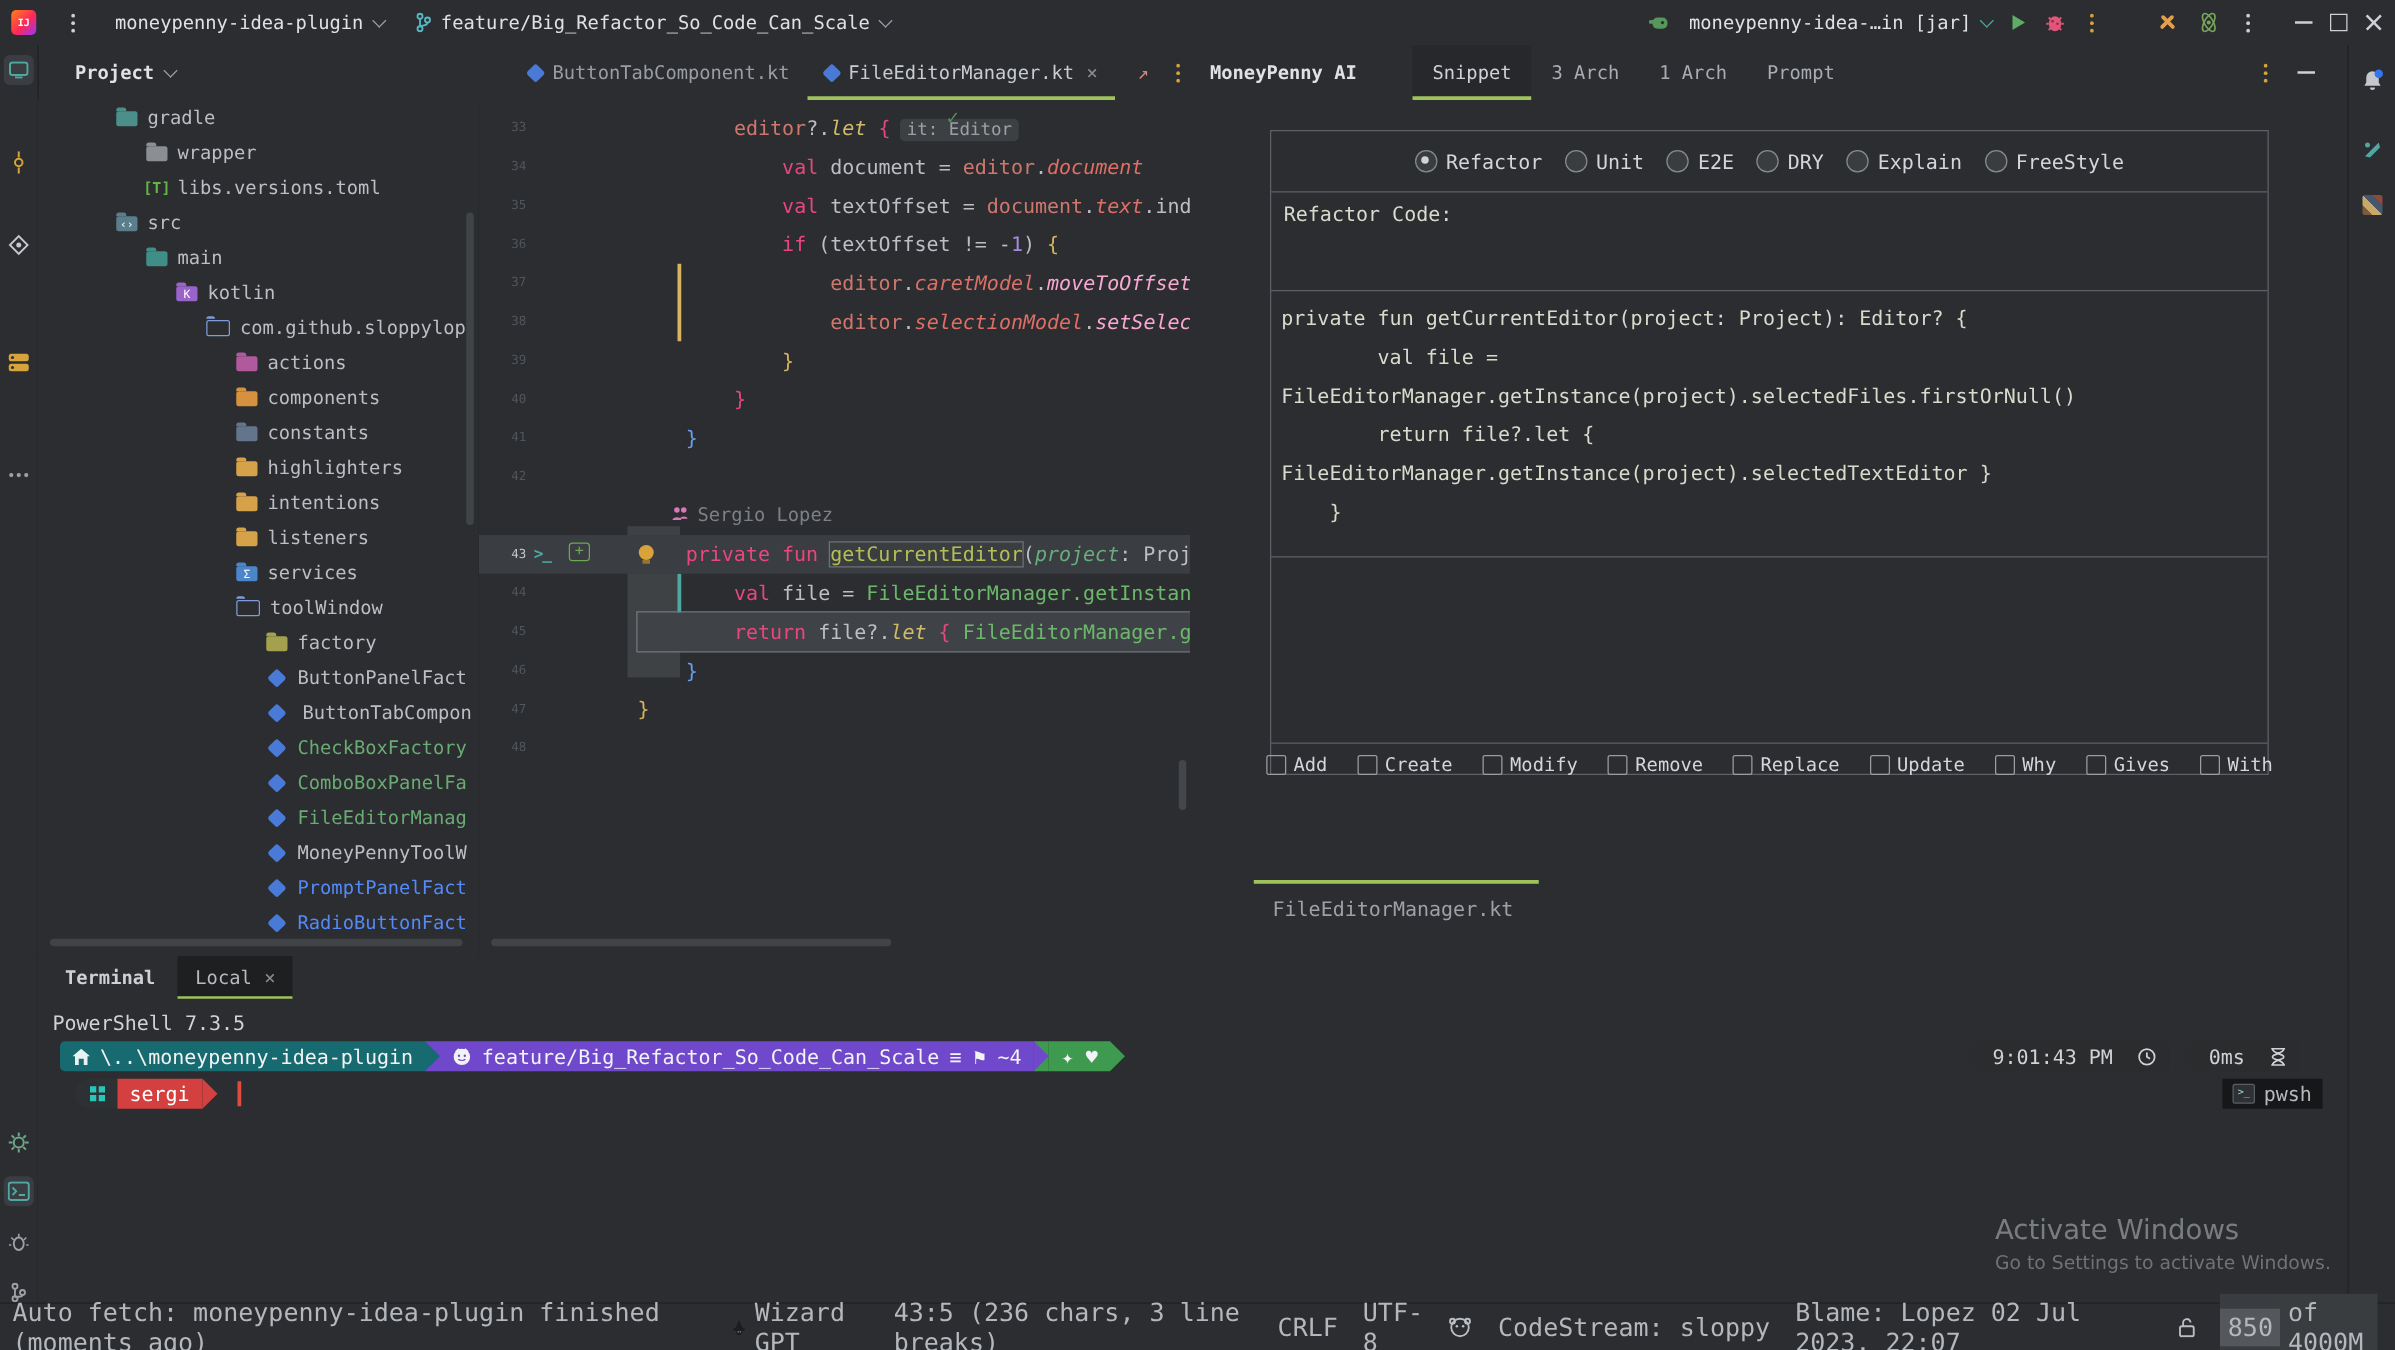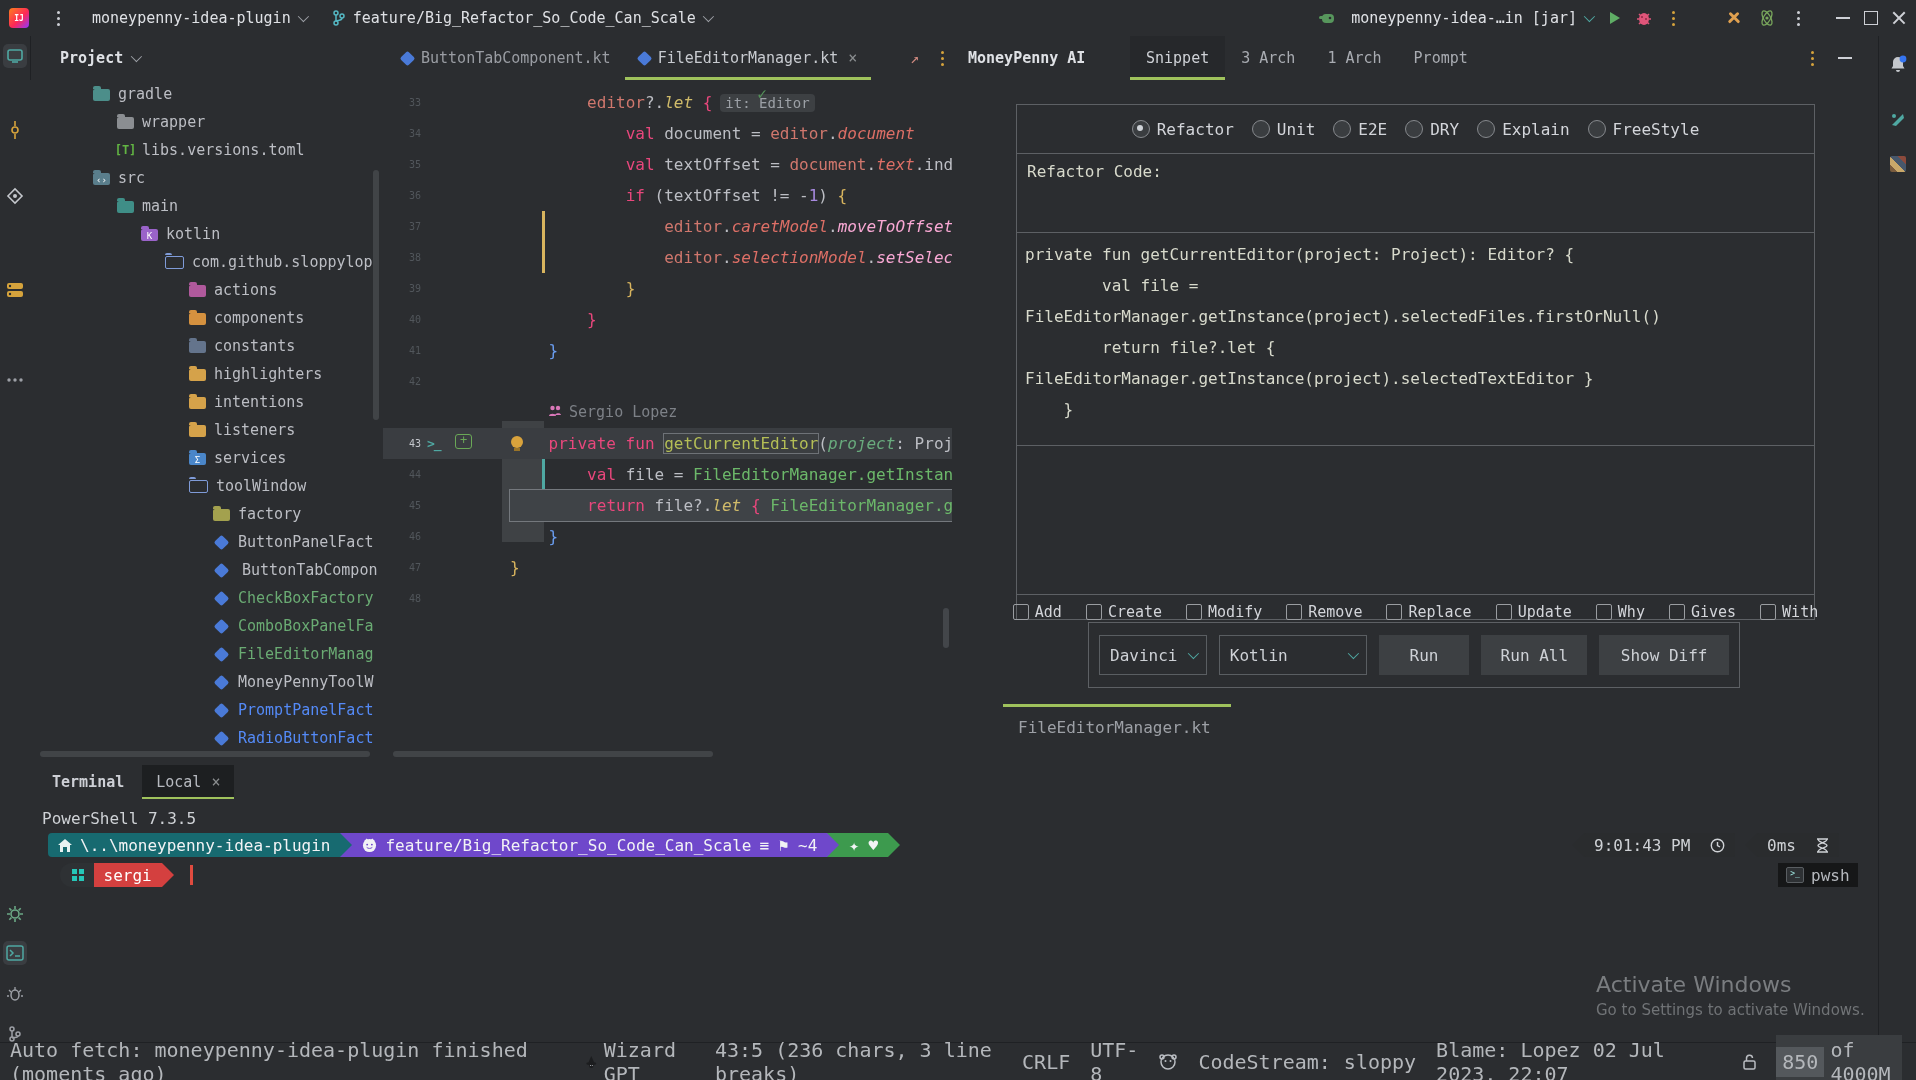--- a/index.html
+++ b/index.html
@@ -16,21 +16,21 @@
   .branch-ic svg,.icon-svg svg{display:block;}
   .tb-right{margin-left:auto;display:flex;align-items:center;gap:14px;padding-right:10px;}
   .win-min{width:14px;height:2px;background:#ced0d6;}
   .win-max{width:12px;height:12px;border:1.6px solid #ced0d6;}
   .win-close{position:relative;width:14px;height:14px;}
   .win-close::before,.win-close::after{content:"";position:absolute;left:-1px;top:6px;width:16px;height:1.8px;background:#ced0d6;}
   .win-close::before{transform:rotate(45deg);} .win-close::after{transform:rotate(-45deg);}
   
   #header{position:absolute;left:30px;top:36px;width:1886px;height:44px;border-bottom:1px solid #1f2124;background:#2b2d30;}
   #proj-head{position:absolute;left:30px;top:0;height:44px;display:flex;align-items:center;gap:8px;color:#dfe1e5;font-weight:bold;}
-  #etabs{position:absolute;left:358px;top:0;height:44px;display:flex;align-items:stretch;}
+  #etabs{position:absolute;left:379px;top:0;height:44px;display:flex;align-items:stretch;}
   .etab{display:flex;align-items:center;gap:8px;padding:0 14px;color:#9a9da3;position:relative;}
   .etab.active{color:#c8cbd0;}
   .etab.active::after{content:"";position:absolute;left:0;right:0;bottom:0;height:3px;background:#9fc25c;}
   .cube{width:11px;height:11px;background:#4a7ad8;transform:rotate(45deg);border-radius:2px;display:inline-block;}
   .tab-close{color:#8a8d8f;margin-left:2px;}
   #ed-actions{position:absolute;left:880px;top:0;height:44px;display:flex;align-items:center;gap:16px;}
   .arrow-ne{color:#d08a80;font-size:15px;}
   #ai-title{position:absolute;left:938px;top:0;height:44px;display:flex;align-items:center;color:#dfe1e5;font-weight:bold;}
   #ai-tabs{position:absolute;left:1100px;top:0;height:44px;display:flex;}
   .ai-tab{display:flex;align-items:center;padding:0 16px;color:#a9acb2;position:relative;}
@@ -59,21 +59,21 @@
   .hscroll{position:absolute;left:10px;bottom:8px;height:6px;background:#54575b;border-radius:3px;opacity:.55;}
   
   #editor{position:absolute;left:383px;top:80px;width:569px;height:685px;overflow:hidden;background:#2b2d30;border-right:1px solid #1f2124;font-size:16px;}
   #code-lines{position:absolute;left:0;top:7px;width:100%;}
   .code-line{position:relative;height:31px;line-height:31px;white-space:pre;}
   .code-line.hl{background:#3a3d41;}
   .lnum{position:absolute;left:8px;width:30px;text-align:right;color:#51565b;font-size:10px;}
   .code-line.hl .lnum{color:#c4c7cc;}
   .ctext{position:absolute;left:127px;top:0;white-space:pre;}
   .author-line{color:#7d8187;font-size:15px;}
-  .author-line .aw{position:absolute;left:165px;display:flex;align-items:center;gap:7px;height:31px;}
+  .author-line .aw{position:absolute;left:154px;display:flex;align-items:center;gap:7px;height:31px;}
   .tk-kw{color:#e8477c;} .tk-id{color:#bcbec4;} .tk-obj{color:#d0776d;}
   .tk-prop{color:#dd6f66;font-style:italic;} .tk-fn{color:#6cb86a;} .tk-fni{color:#f9a8d4;font-style:italic;}
   .tk-fndecl{color:#b4be56;outline:1px solid #6e7control;outline:1px solid #6e7277;background:#3b3e41;}
   .tk-param{color:#69ab7d;font-style:italic;} .tk-let{color:#d0bb6a;font-style:italic;}
   .tk-num{color:#a88ae0;} .tk-brY{color:#d8b45e;} .tk-brM{color:#e8477c;} .tk-brB{color:#6a9df0;}
   .tk-inlay{background:#3d4043;color:#9ca0a6;border-radius:4px;padding:1px 5px;font-size:14px;margin-left:8px;}
   .sel-box{outline:1px solid #74787d;background:#3f4347;}
   .g-run{position:absolute;left:44px;color:#4fa8a2;font-size:13px;font-weight:bold;letter-spacing:-1px;}
   .g-comment{position:absolute;left:72px;top:6px;width:15px;height:13px;border:1.5px solid #6aa857;border-radius:3px;color:#6aa857;font-size:12px;line-height:11px;text-align:center;}
   .g-bulb{position:absolute;left:128px;top:8px;width:12px;height:12px;background:#d9a33c;border-radius:50%;}
@@ -546,33 +546,20 @@
           <span class="check">
             <span class="cbox"></span>
             <span>Gives</span>
           </span>
           <span class="check">
             <span class="cbox"></span>
             <span>With</span>
           </span>
         </div>
     </div>
-    <div id="controls">
-      <div class="select" style="width:108px">
-        <span>Davinci</span>
-        <span class="chev"></span>
-      </div>
-      <div class="select" style="width:148px">
-        <span>Kotlin</span>
-        <span class="chev"></span>
-      </div>
-      <div class="btn" style="width:91px">Run</div>
-      <div class="btn" style="width:106px">Run All</div>
-      <div class="btn" style="width:130px">Show Diff</div>
-    </div>
     <div id="ai-tabline"></div>
     <div id="ai-tablabel">FileEditorManager.kt</div>
   </div>
 
   <div id="stripe-right">
     <div class="rs-ic" style="top:16px">
       <svg width="18" height="19" viewBox="0 0 18 19">
           <path d="M9 2a5 5 0 0 1 5 5v4l1.5 2.5h-13L4 11V7a5 5 0 0 1 5-5z" fill="#c4c7cc"></path>
           <path d="M7 15a2 2 0 0 0 4 0" fill="#c4c7cc"></path>
           <circle cx="14" cy="4" r="3.4" fill="#3574f0"></circle>

